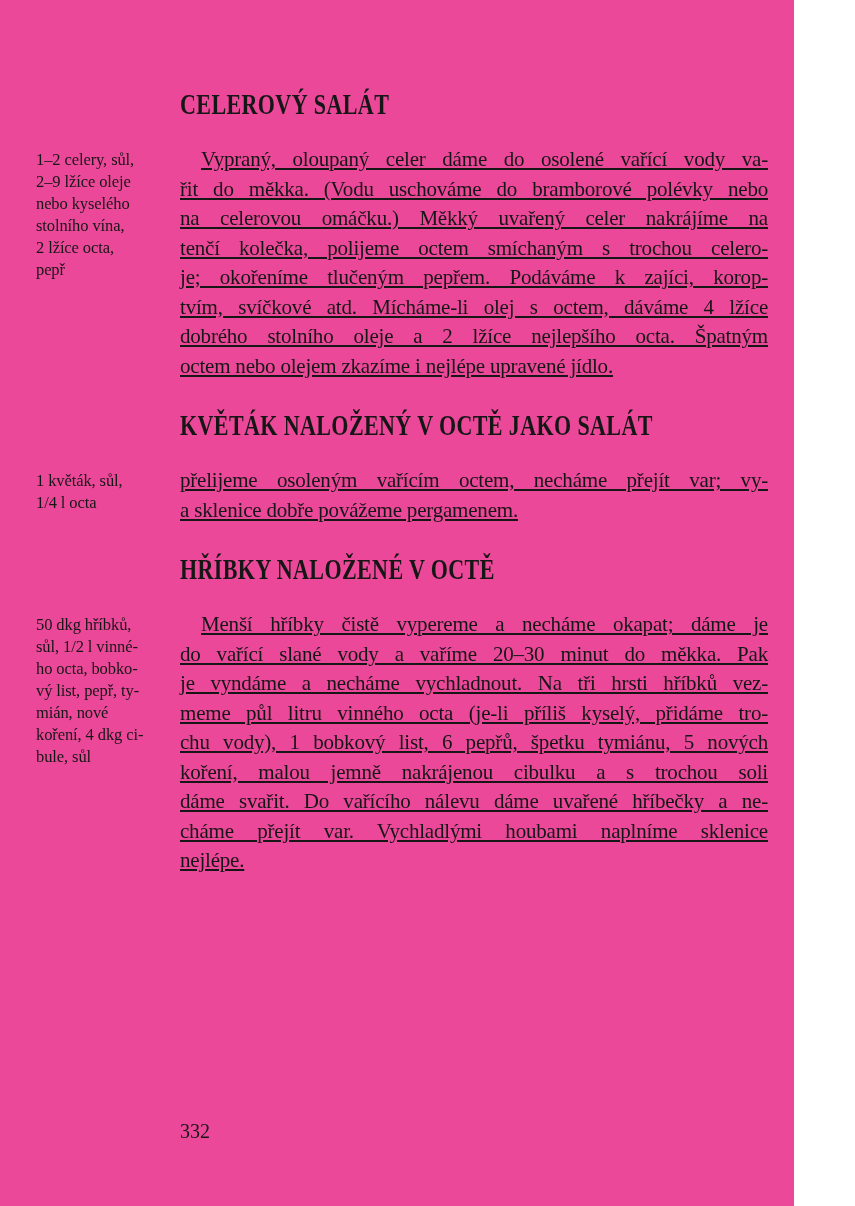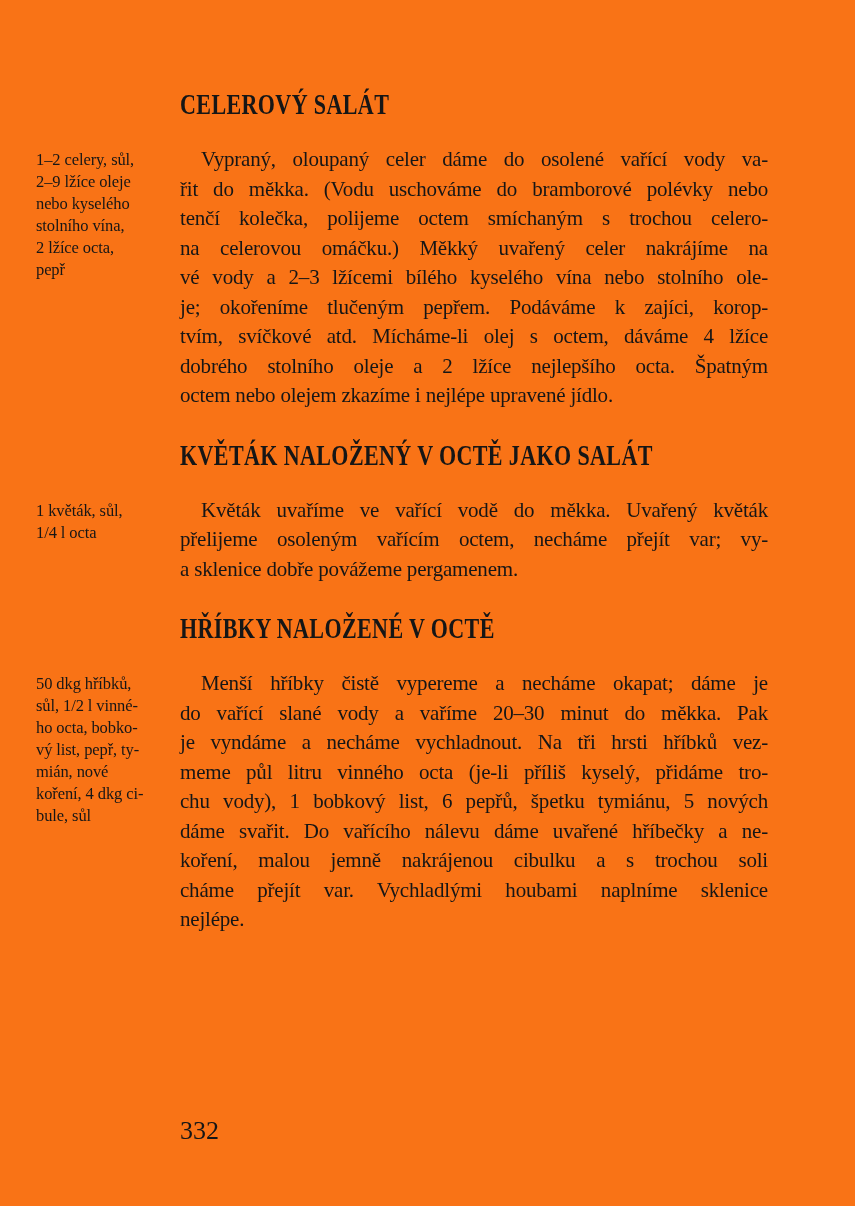--- a/index.html
+++ b/index.html
@@ -2,23 +2,23 @@
 <html lang="cs"><head>
 <meta charset="utf-8">
 <style>
   html, body {
     margin: 0;
     padding: 0;
     background: #ffffff;
   }
   .page {
     position: relative;
-    width: 855px;
+    width: 794px;
     height: 1206px;
-    background: #f97316;
+    background: #ec4899;
     color: #161616;
     font-family: "Liberation Serif", "DejaVu Serif", serif;
     overflow: hidden;
   }
   .recipes {
     padding-top: 88px;
   }
   .recipe {
     margin: 0 0 28px 0;
   }
@@ -47,36 +47,37 @@
   }
   .note-line {
     white-space: nowrap;
   }
   .para {
     width: 588px;
     flex: 0 0 588px;
     font-size: 21px;
     line-height: 29.5px;
     letter-spacing: -0.2px;
+    text-decoration: underline;
   }
   .para .line {
     text-align: justify;
     text-align-last: justify;
   }
   .para .line.first {
     text-indent: 21px;
   }
   .para .line.last {
     text-align-last: left;
   }
   .page-number {
     position: absolute;
     left: 180px;
     top: 1116px;
-    font-size: 26px;
+    font-size: 20px;
     line-height: 30px;
   }
 </style>
 </head>
 <body>
 
 <div class="page">
   <div class="recipes" id="recipes">
   <section class="recipe">
     <h2 class="recipe-title">CELEROVÝ SALÁT</h2>
@@ -85,40 +86,38 @@
             <div class="note-line">1–2 celery, sůl,</div>
             <div class="note-line">2–9 lžíce oleje</div>
             <div class="note-line">nebo kyselého</div>
             <div class="note-line">stolního vína,</div>
             <div class="note-line">2 lžíce octa,</div>
             <div class="note-line">pepř</div>
           </aside>
       <div class="para">
             <div class="line first">Vypraný, oloupaný celer dáme do osolené vařící vody va-</div>
             <div class="line">řit do měkka. (Vodu uschováme do bramborové polévky nebo</div>
+            <div class="line">na celerovou omáčku.) Měkký uvařený celer nakrájíme na</div>
             <div class="line">tenčí kolečka, polijeme octem smíchaným s trochou celero-</div>
-            <div class="line">na celerovou omáčku.) Měkký uvařený celer nakrájíme na</div>
-            <div class="line">vé vody a 2–3 lžícemi bílého kyselého vína nebo stolního ole-</div>
             <div class="line">je; okořeníme tlučeným pepřem. Podáváme k zajíci, korop-</div>
             <div class="line">tvím, svíčkové atd. Mícháme-li olej s octem, dáváme 4 lžíce</div>
             <div class="line">dobrého stolního oleje a 2 lžíce nejlepšího octa. Špatným</div>
             <div class="line last">octem nebo olejem zkazíme i nejlépe upravené jídlo.</div>
           </div>
     </div>
   </section>
 
   <section class="recipe">
     <h2 class="recipe-title">KVĚTÁK NALOŽENÝ V OCTĚ JAKO SALÁT</h2>
     <div class="recipe-row">
       <aside class="margin-note">
             <div class="note-line">1 květák, sůl,</div>
             <div class="note-line">1/4 l octa</div>
           </aside>
       <div class="para">
-            <div class="line first">Květák uvaříme ve vařící vodě do měkka. Uvařený květák</div>
             <div class="line">přelijeme osoleným vařícím octem, necháme přejít var; vy-</div>
             <div class="line last">a sklenice dobře povážeme pergamenem.</div>
           </div>
     </div>
   </section>
 
   <section class="recipe">
     <h2 class="recipe-title">HŘÍBKY NALOŽENÉ V OCTĚ</h2>
     <div class="recipe-row">
       <aside class="margin-note">
@@ -129,22 +128,22 @@
             <div class="note-line">mián, nové</div>
             <div class="note-line">koření, 4 dkg ci-</div>
             <div class="note-line">bule, sůl</div>
           </aside>
       <div class="para">
             <div class="line first">Menší hříbky čistě vypereme a necháme okapat; dáme je</div>
             <div class="line">do vařící slané vody a vaříme 20–30 minut do měkka. Pak</div>
             <div class="line">je vyndáme a necháme vychladnout. Na tři hrsti hříbků vez-</div>
             <div class="line">meme půl litru vinného octa (je-li příliš kyselý, přidáme tro-</div>
             <div class="line">chu vody), 1 bobkový list, 6 pepřů, špetku tymiánu, 5 nových</div>
+            <div class="line">koření, malou jemně nakrájenou cibulku a s trochou soli</div>
             <div class="line">dáme svařit. Do vařícího nálevu dáme uvařené hříbečky a ne-</div>
-            <div class="line">koření, malou jemně nakrájenou cibulku a s trochou soli</div>
             <div class="line">cháme přejít var. Vychladlými houbami naplníme sklenice</div>
             <div class="line last">nejlépe.</div>
           </div>
     </div>
   </section>
 </div>
   <div class="page-number">332</div>
 </div>
 
 </body></html>

